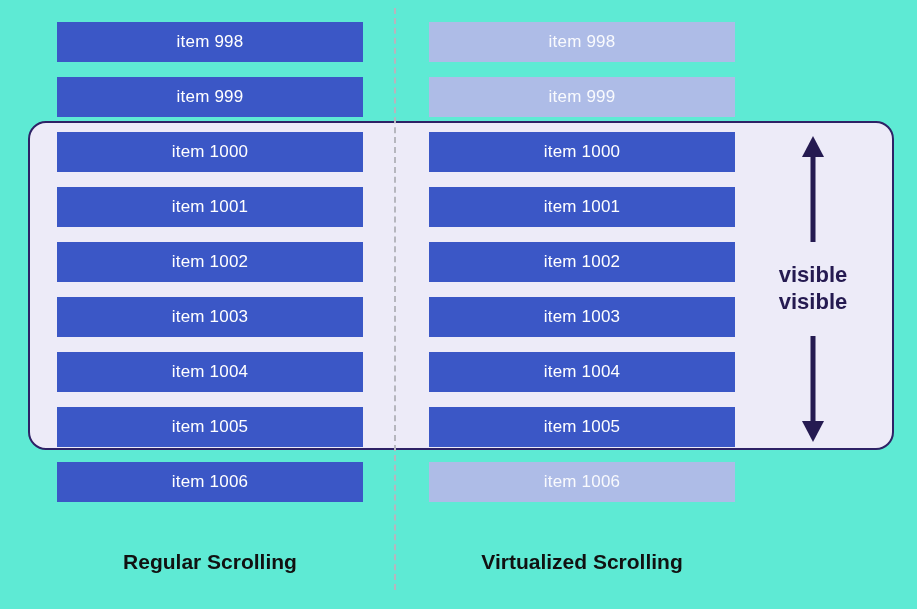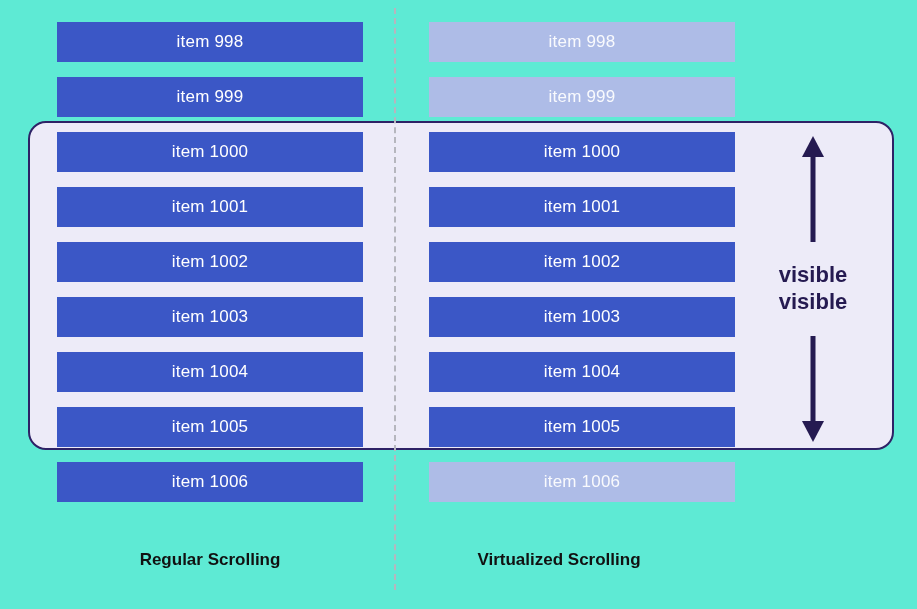--- a/index.html
+++ b/index.html
@@ -85,26 +85,26 @@
   }
   .arrow-svg { display: block; }
 
   
   .col-label {
     position: absolute;
     top: 550px;
     width: 306px;
     text-align: center;
     font-weight: bold;
-    font-size: 17px;
+    font-size: 21px;
     color: #111111;
     z-index: 2;
   }
   .left-label  { left: 57px; }
-  .right-label { left: 406px; }
+  .right-label { left: 429px; }
 </style>
 </head>
 <body>
 
 <div class="canvas">
 
   <div class="divider"></div>
 
   <div class="viewport-box"></div>
 

